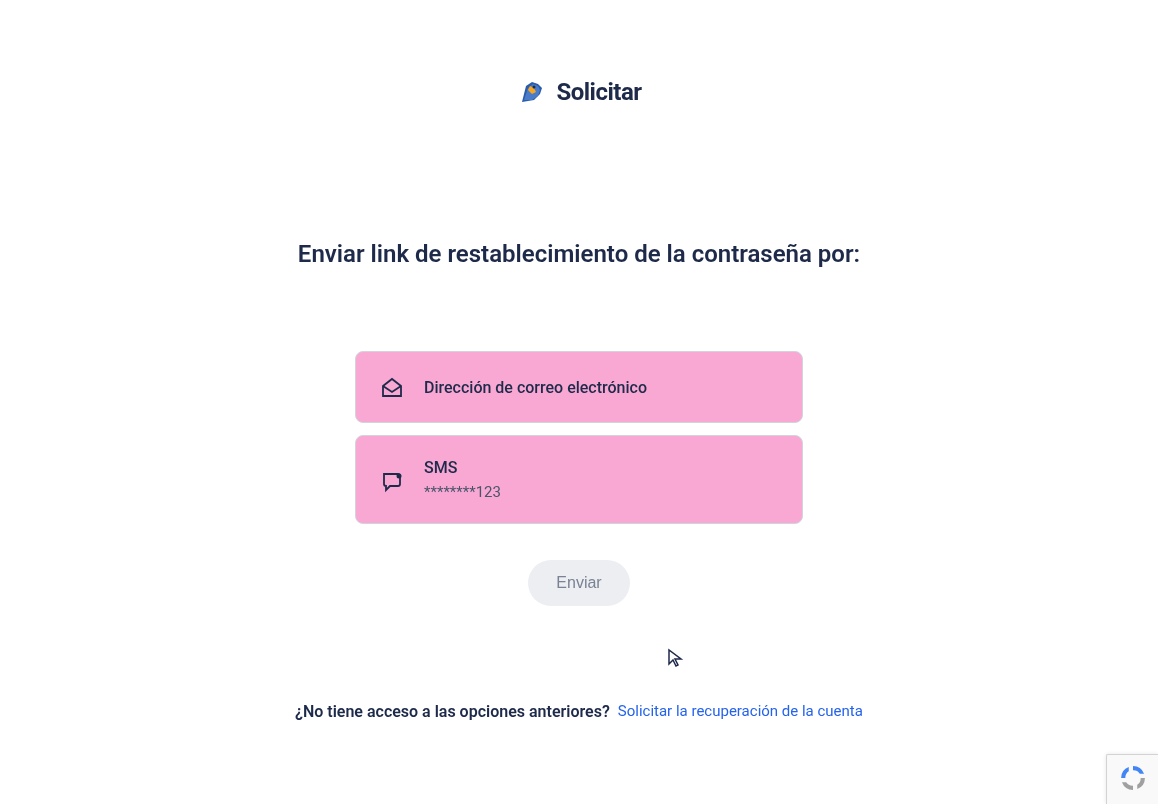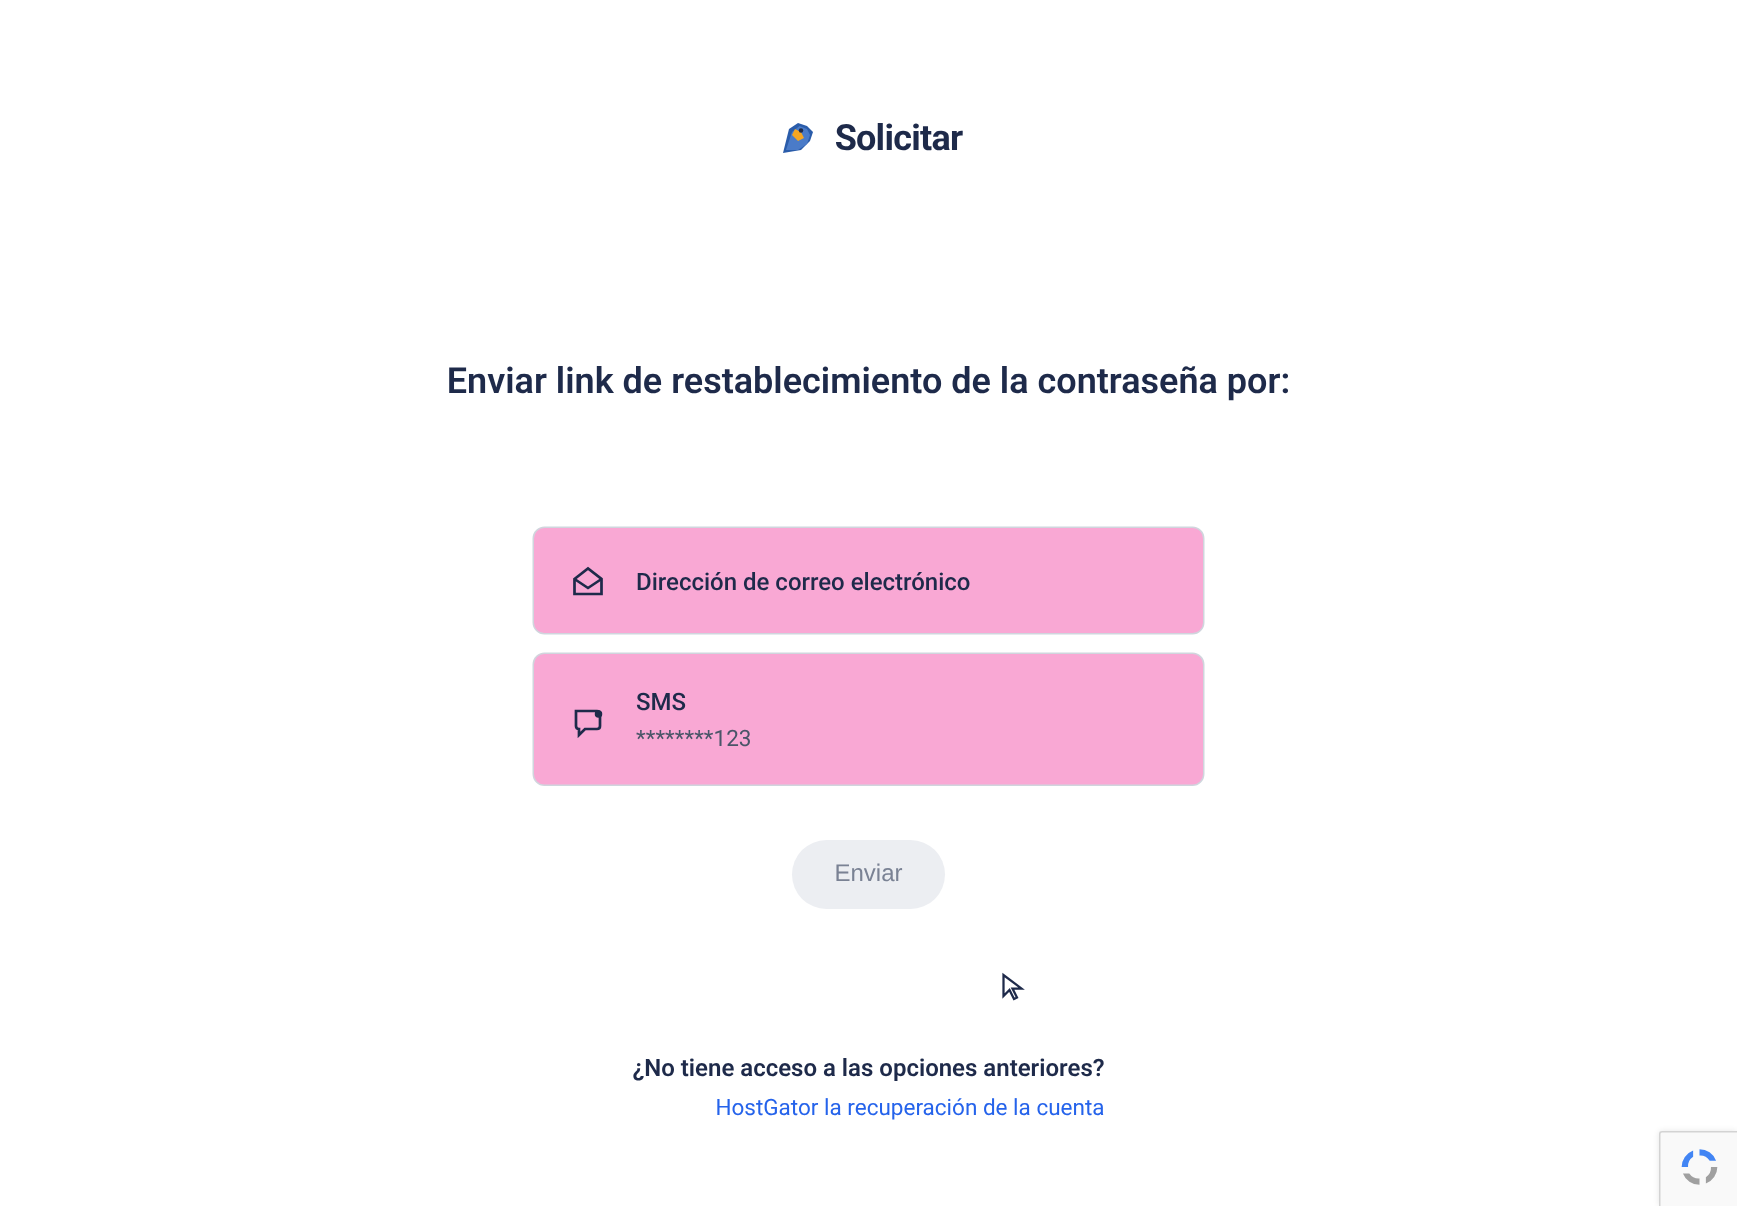--- a/index.html
+++ b/index.html
@@ -85,22 +85,22 @@
       border: none;
       border-radius: 24px;
       padding: 14px 28px;
       font-size: 16px;
       font-weight: 400;
       cursor: pointer;
       margin-bottom: 96px;
     }
     .footer {
       display: flex;
-      flex-direction: column;
-      align-items: flex-end;
+      flex-direction: row;
+      align-items: flex-start;
       gap: 8px;
     }
     .footer-question {
       font-size: 16px;
       font-weight: 600;
       color: #1e2a4a;
     }
     .footer-link {
       font-size: 15px;
       color: #2563eb;
@@ -178,21 +178,21 @@
         <span class="option-title">SMS</span>
         <span class="option-value">********123</span>
       </div>
     </div>
   </div>
 
   <button class="submit-button">Enviar</button>
 
   <div class="footer">
     <span class="footer-question">¿No tiene acceso a las opciones anteriores?</span>
-    <a class="footer-link">HostGator la recuperación de la cuenta</a>
+    <a class="footer-link">Solicitar la recuperación de la cuenta</a>
   </div>
 </div>
 
 <span class="cursor">
   <svg viewBox="0 0 20 20">
     <path d="M3 2 L3 16 L7 12 L10 18 L12 17 L9 11 L15 11 Z" fill="none" stroke="#1e2a4a" stroke-width="1.5"></path>
   </svg>
 </span>
 
 <div class="recaptcha">

